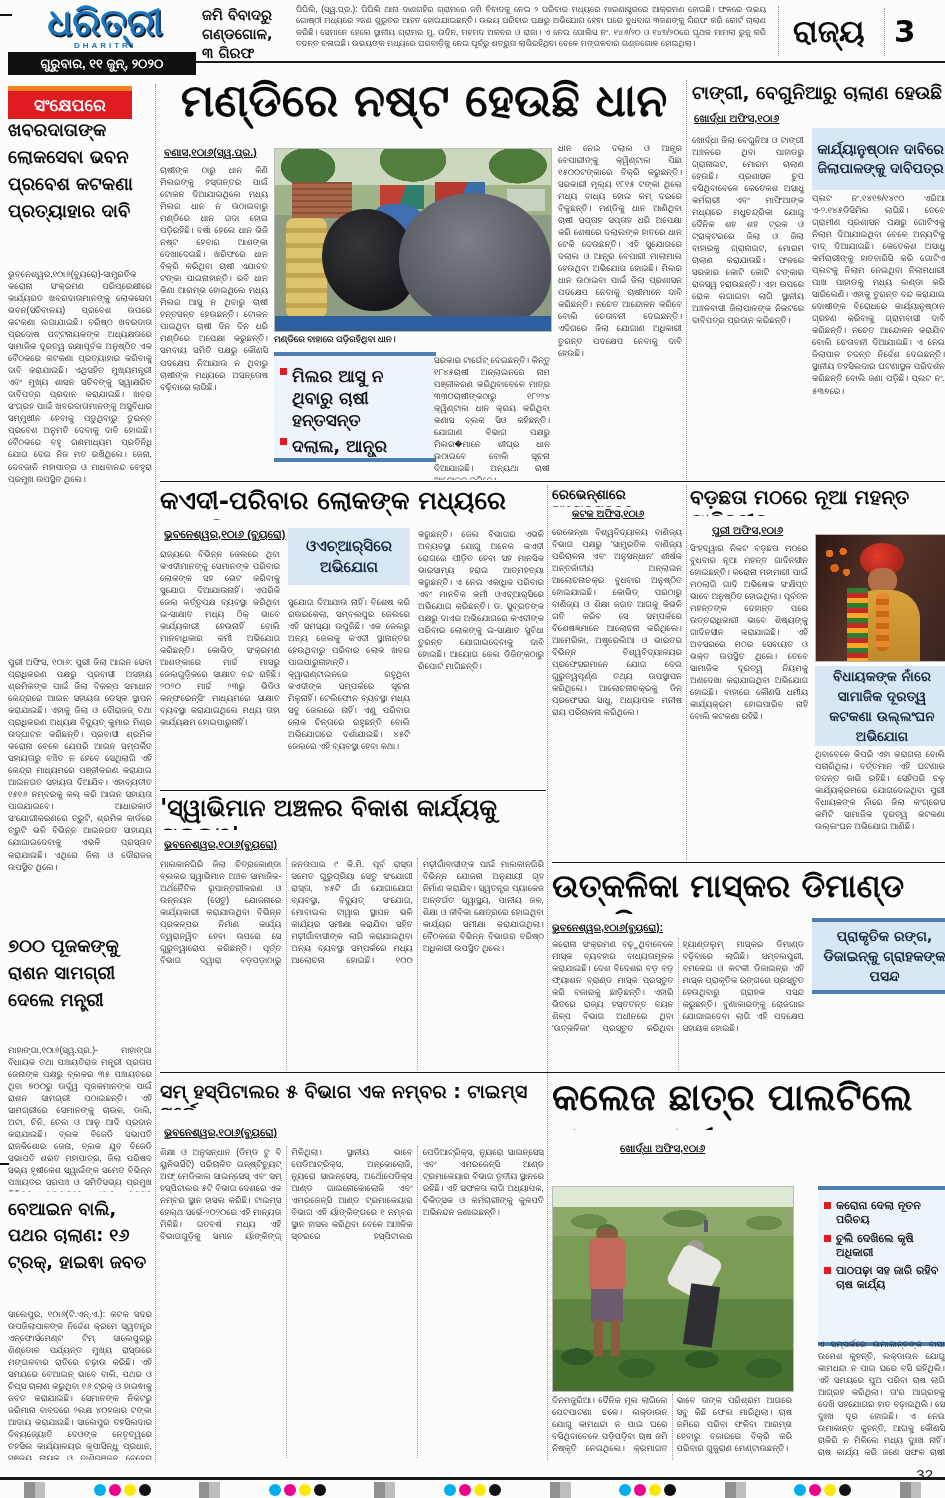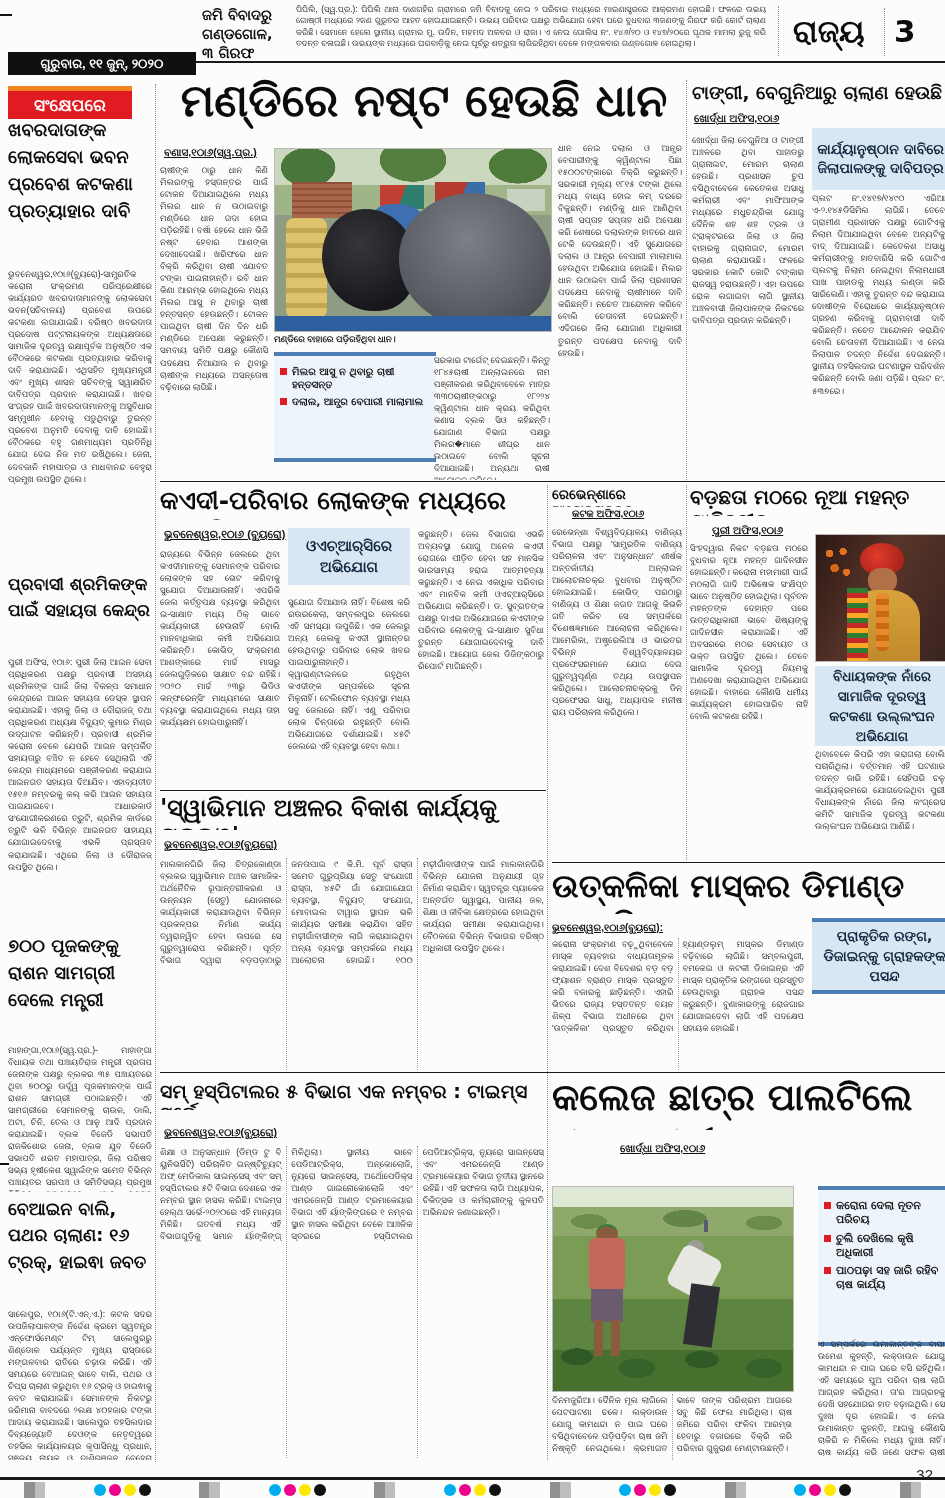--- a/index.html
+++ b/index.html
@@ -7,21 +7,21 @@
         font-family:"Liberation Sans",sans-serif;color:#141414;overflow:hidden}
   .abs{position:absolute}
   .hl{font-family:"DejaVu Sans",sans-serif;font-weight:bold;color:#0b0b0b;line-height:1.18;overflow:hidden}
   .just{font-size:8.6px;line-height:1.4;text-align:justify;color:#202020;overflow:hidden}
   .cols2{column-count:2;column-gap:9px;column-rule:1px dotted #9b9b9b}
   .cols3{column-count:3;column-gap:10px;column-rule:1px dotted #9b9b9b}
   .dateline{font-size:10.5px;font-weight:bold;text-decoration:underline;overflow:hidden;white-space:nowrap}
   .vdot{border-left:1px dotted #8f8f8f}
   .hrule{background:#1a1a1a}
   .bluebar-box{background:#eef4fb;border-top:4px solid #4d7fb5;border-bottom:4px solid #4d7fb5;padding:5px 6px;overflow:hidden}
-  .bullet{position:relative;padding-left:12px;font-weight:bold;font-size:10px;line-height:1.3;margin:4px 0;
+  .bullet{position:relative;padding-left:12px;font-weight:bold;font-size:17px;line-height:1.3;margin:4px 0;
           font-family:"DejaVu Sans",sans-serif;overflow:hidden}
   .bullet::before{content:"";position:absolute;left:0;top:3px;width:7px;height:7px;background:#e11b22}
   .lightbox{background:#d9e7f4;text-align:center;font-weight:bold;font-family:"DejaVu Sans",sans-serif;
             color:#10263d;overflow:hidden;display:flex;align-items:center;justify-content:center}
   .photo{position:absolute;overflow:hidden;border:1px solid #b9b9b9}
   .caption{font-size:8.8px;font-weight:bold;color:#222;overflow:hidden;white-space:nowrap}
   .kicker-bar{background:#f5821f}
   .kicker-box{background:#e11b22;color:#fff;display:flex;align-items:center;justify-content:center;
               font-weight:bold;font-family:"DejaVu Sans",sans-serif;font-size:17px}
   .masth-date{background:#101010;color:#fff;display:flex;align-items:center;justify-content:center;
@@ -36,39 +36,42 @@
   .marks-row{display:flex;align-items:center;justify-content:space-between}
 </style>
 </head>
 <body>
 
 <div class="page">
 
   <div class="abs" style="left:0;top:14px;width:12px;height:2px;background:#111"></div>
   <div class="abs" style="left:0;top:1163px;width:9px;height:2px;background:#111"></div>
 
+  <div class="abs" style="left:30px;top:4px;width:150px;height:46px;text-align:center">
+    <div class="logo-odia">ଧରିତ୍ରୀ</div>
+    <div class="logo-latin">DHARITRI</div>
+  </div>
   <div class="abs masth-date" style="left:8px;top:52px;width:188px;height:23px">ଗୁରୁବାର, ୧୧ ଜୁନ୍, ୨୦୨୦</div>
   <div class="abs hrule" style="left:196px;top:61px;width:749px;height:2px"></div>
 
   <div class="abs hl" style="left:202px;top:6px;width:86px;height:54px;font-size:14.5px;line-height:1.3">ଜମି ବିବାଦରୁ ଗଣ୍ଡଗୋଳ, ୩ ଗିରଫ</div>
   <div class="abs just" style="left:296px;top:4px;width:470px;height:54px;font-size:8.2px">ପିପିଲି, (ସ୍ୱ.ପ୍ର.): ପିପିଲି ଥାନା ଦାଣଗହିର ଗ୍ରାମରେ ଜମି ବିବାଦକୁ ନେଇ ୨ ପରିବାର ମଧ୍ୟରେ ମାରଣାସ୍ତ୍ରରେ ଆକ୍ରମଣ ହୋଇଛି। ଫଳରେ ଉଭୟ ଗୋଷ୍ଠୀ ମଧ୍ୟରେ ୨ଜଣ ଗୁରୁତର ଆହତ ହୋଇଯାଇଛନ୍ତି। ଉଭୟ ପରିବାର ପକ୍ଷରୁ ଅଭିଯୋଗ ହେବା ପରେ ବୁଧବାର ୩ଜଣଙ୍କୁ ଗିରଫ କରି କୋର୍ଟ ଚାଲାଣ କରିଛି। ସେମାନେ ହେଲେ ସ୍ଥାନୀୟ ଗ୍ରାମର ମୁ. ଉଦିନ, ମହମଦ ଅକବର ଓ ରାଜା। ଏ ନେଇ ପୋଲିସ ନଂ. ୧୪୬/୨୦ ଓ ୧୪୭/୨୦ରେ ପୃଥକ ମାମଲା ରୁଜୁ କରି ତଦନ୍ତ ଚଳାଇଛି। ଉଭୟଙ୍କ ମଧ୍ୟରେ ଘରବାଡ଼ିକୁ ନେଇ ପୂର୍ବରୁ ଶତ୍ରୁତା ଲାଗିରହିଥିବା ବେଳେ ମଙ୍ଗଳବାର ଗଣ୍ଡଗୋଳ ହୋଇଥିଲା।</div>
   <div class="abs vdot" style="left:778px;top:6px;height:50px"></div>
 
   <div class="abs section-label" style="left:793px;top:13px">ରାଜ୍ୟ</div>
   <div class="abs vdot" style="left:884px;top:8px;height:48px"></div>
   <div class="abs section-label" style="left:894px;top:13px">3</div>
 
   <div class="abs vdot" style="left:155px;top:84px;height:1378px"></div>
   <div class="abs kicker-bar" style="left:8px;top:86px;width:124px;height:5px"></div>
   <div class="abs kicker-box" style="left:8px;top:91px;width:124px;height:28px">ସଂକ୍ଷେପରେ</div>
 
   <div class="abs hl" style="left:8px;top:116px;width:144px;height:134px;font-size:18px;line-height:1.5">ଖବରଦାତାଙ୍କ ଲୋକସେବା ଭବନ ପ୍ରବେଶ କଟକଣା ପ୍ରତ୍ୟାହାର ଦାବି</div>
   <div class="abs just" style="left:8px;top:268px;width:144px;height:288px">ଭୁବନେଶ୍ୱର,୧୦ା୬(ବ୍ୟୁରୋ)-ସାମ୍ପ୍ରତିକ କରୋନା ସଂକ୍ରମଣ ପରିପ୍ରେକ୍ଷୀରେ କାର୍ଯ୍ୟରତ ଖବରଦାତାମାନଙ୍କୁ ଲୋକସେବା ଭବନ(ସଚିବାଳୟ) ପ୍ରବେଶ ଉପରେ କଟକଣା ଲଗାଯାଇଛି। ବରିଷ୍ଠ ଖବରଦାତା ପ୍ରଦୋଷ ପଟ୍ଟନାୟକଙ୍କ ଅଧ୍ୟକ୍ଷତାରେ ସାମାଜିକ ଦୂରତ୍ୱ ରକ୍ଷାପୂର୍ବକ ଅନୁଷ୍ଠିତ ଏକ ବୈଠକରେ କଟକଣା ପ୍ରତ୍ୟାହାର କରିବାକୁ ଦାବି କରାଯାଇଛି। ଏଥିସହିତ ମୁଖ୍ୟମନ୍ତ୍ରୀ ଏବଂ ମୁଖ୍ୟ ଶାସନ ସଚିବଙ୍କୁ ସ୍ୱାକ୍ଷରିତ ଦାବିପତ୍ର ପ୍ରଦାନ କରାଯାଇଛି। ଖବର ସଂଗ୍ରହ ପାଇଁ ଖବରଦାତାମାନଙ୍କୁ ଅସୁବିଧାର ସମ୍ମୁଖୀନ ହେବାକୁ ପଡୁଥିବାରୁ ତୁରନ୍ତ ପ୍ରବେଶ ଅନୁମତି ଦେବାକୁ ଦାବି ହୋଇଛି। ବୈଠକରେ ବହୁ ଗଣମାଧ୍ୟମ ପ୍ରତିନିଧି ଯୋଗ ଦେଇ ନିଜ ମତ ରଖିଥିଲେ। ଜେନା, ଦେବଜାନି ମହାପାତ୍ର ଓ ମାଧବାନନ୍ଦ ବେହୁରା ପ୍ରମୁଖ ଉପସ୍ଥିତ ଥିଲେ।</div>
 
-  <div class="abs hl" style="left:8px;top:572px;width:144px;height:76px;font-size:17px;line-height:1.5">ପ୍ରବାସୀ ଶ୍ରମିକଙ୍କ ପାଇଁ ସହାୟତା କେନ୍ଦ୍ର</div>
   <div class="abs just" style="left:8px;top:656px;width:144px;height:268px">ପୁରୀ ଅଫିସ, ୧୦ା୬: ପୁରୀ ଜିଲା ଆଇନ ସେବା ପ୍ରାଧିକରଣ ପକ୍ଷରୁ ପ୍ରବାସୀ ଅସହାୟ ଶ୍ରମିକଙ୍କ ପାଇଁ ଜିଲା ବିକଳ୍ପ ସମାଧାନ କେନ୍ଦ୍ରରେ ଆଇନ ସହାୟତା ଡେସ୍କ ସ୍ଥାପନ କରାଯାଇଛି। ଏହାକୁ ଜିଲା ଓ ଦୌରାଜଜ୍ ତଥା ପ୍ରାଧିକରଣ ଅଧ୍ୟକ୍ଷ ବିଦ୍ୟୁତ୍ କୁମାର ମିଶ୍ର ଉଦ୍‌ଘାଟନ କରିଛନ୍ତି। ପ୍ରବାସୀ ଶ୍ରମିକ କରୋନା ବେଳେ ଯେପରି ଆଇନ ସମ୍ପର୍କିତ ସହାୟତାରୁ ବଞ୍ଚିତ ନ ହେବେ ସେଥିଲାଗି ଏହି କେନ୍ଦ୍ର ମାଧ୍ୟମରେ ପଞ୍ଜୀକରଣ କରାଯାଇ ଆଇନଗତ ସହାୟତା ଦିଆଯିବ। ଏହାବ୍ୟତୀତ ୧୫୧୬ ନମ୍ବରକୁ କଲ୍ କରି ଆଇନ ସହାୟତା ପାଇଯାଇବେ। ଆଧାରକାର୍ଡ ସଂଯୋଗୀକରଣରେ ତ୍ରୁଟି, ଶ୍ରମିକ କାର୍ଡରେ ତ୍ରୁଟି ଭଳି ବିଭିନ୍ନ ଆଇନଗତ ସାହାଯ୍ୟ ଯୋଗାଇଦେବାକୁ ଏଭଳି ପ୍ରସ୍ତାବ କରାଯାଇଛି। ଏଥିରେ ଜିଲା ଓ ଦୌରାଜଜ୍ ଉପସ୍ଥିତ ଥିଲେ।</div>
 
   <div class="abs hl" style="left:8px;top:932px;width:144px;height:106px;font-size:18px;line-height:1.5">୭୦୦ ପୂଜକଙ୍କୁ ରାଶନ ସାମଗ୍ରୀ ଦେଲେ ମନ୍ତ୍ରୀ</div>
   <div class="abs just" style="left:8px;top:1044px;width:144px;height:148px">ମାହାଙ୍ଗା,୧୦ା୬(ସ୍ୱ.ପ୍ର.)- ମାହାଙ୍ଗା ବିଧାୟକ ତଥା ପଞ୍ଚାୟତିରାଜ ମନ୍ତ୍ରୀ ପ୍ରତାପ ଜେନାଙ୍କ ପକ୍ଷରୁ ବ୍ଲକର ୩୫ ପଞ୍ଚାୟତରେ ଥିବା ୭୦୦ରୁ ଊର୍ଦ୍ଧ୍ୱ ପୂଜକମାନଙ୍କ ପାଇଁ ରାଶନ ସାମଗ୍ରୀ ପଠାଇଛନ୍ତି। ଏହି ସାମଗ୍ରୀରେ ସେମାନଙ୍କୁ ଚାଉଳ, ଡାଲି, ଅଟା, ଚିନି, ତେଲ ଓ ଆଳୁ ଆଦି ପ୍ରଦାନ କରାଯାଇଛି। ବ୍ଲକ ବିଜେଡି ସଭାପତି ରାଜକିଶୋର ଜେନା, ବ୍ଲକ ଯୁବ ବିଜେଡି ସଭାପତି ଶରତ ମହାପାତ୍ର, ଜିଲା ପରିଷଦ ସଭ୍ୟ ହୃଷୀକେଶ ସ୍ୱାଇଁଙ୍କ ସମେତ ବିଭିନ୍ନ ପଞ୍ଚାୟତର ସରପଞ୍ଚ ଓ ସମିତିସଭ୍ୟ ପ୍ରମୁଖ ବିଭିନ୍ନ ପଞ୍ଚାୟତରେ ଏହାକୁ ବଣ୍ଟନ କରିଛନ୍ତି। ଲକ୍‌ଡାଉନ ଓ ଶଟ୍‌ଡାଉନ ଯୋଗୁ ବିଭିନ୍ନ ଧାର୍ମିକ ଅନୁଷ୍ଠାନ</div>
 
   <div class="abs hl" style="left:8px;top:1196px;width:144px;height:106px;font-size:17.5px;line-height:1.5">ବେଆଇନ ବାଲି, ପଥର ଚାଲାଣ: ୧୬ ଟ୍ରକ୍, ହାଇଵା ଜବତ</div>
   <div class="abs just" style="left:8px;top:1308px;width:144px;height:152px">ସାଲେପୁର, ୧୦ା୬(ଟି.ଏନ୍.ଏ.): କଟକ ସଦର ଉପଜିଲାପାଳଙ୍କ ନିର୍ଦ୍ଦେଶ କ୍ରମେ ସ୍ୱତନ୍ତ୍ର ଏନ୍‌ଫୋର୍ସମେଣ୍ଟ ଟିମ୍ ସାଲେପୁରରୁ ଶିଣ୍ଡୋଳ ପର୍ଯ୍ୟନ୍ତ ମୁଖ୍ୟ ରାସ୍ତାରେ ମଙ୍ଗଳବାର ରାତିରେ ଚଢ଼ାଉ କରିଛି। ଏହି ସମୟରେ ବେଆଇନ୍ ଭାବେ ବାଲି, ପଥର ଓ ଚିପ୍ସ ଚାଲାଣ କରୁଥିବା ୧୬ ଟ୍ରକ୍ ଓ ହାଇଵାକୁ ଜବତ କରାଯାଇଛି। ସେମାନଙ୍କ ନିକଟରୁ ଜରିମାନା ବାବଦରେ ୨ଲକ୍ଷ ୪୦ହଜାର ଟଙ୍କା ଆଦାୟ କରାଯାଇଛି। ସାଲେପୁର ତହସିଲଦାର ଦିବ୍ୟଜ୍ୟୋତି ଦେଓଙ୍କ ନେତୃତ୍ୱରେ ତହସିଲ କାର୍ଯ୍ୟାଳୟର କୃପାସିନ୍ଧୁ ପ୍ରଧାନ, ସଞ୍ଜୟ ନାୟକ ଓ ଦାଶିରଞ୍ଜନ ବେହେରା ପ୍ରମୁଖ ଏଥିରେ ସାମିଲ ହୋଇଥିଲେ।</div>
 
   <div class="abs hl" style="left:160px;top:74px;width:528px;height:64px;font-size:45px;text-align:center">ମଣ୍ଡିରେ ନଷ୍ଟ ହେଉଛି ଧାନ</div>
   <div class="abs dateline" style="left:164px;top:146px;width:112px">ବଣାସ,୧୦ା୬(ସ୍ୱ.ପ୍ର.)</div>

